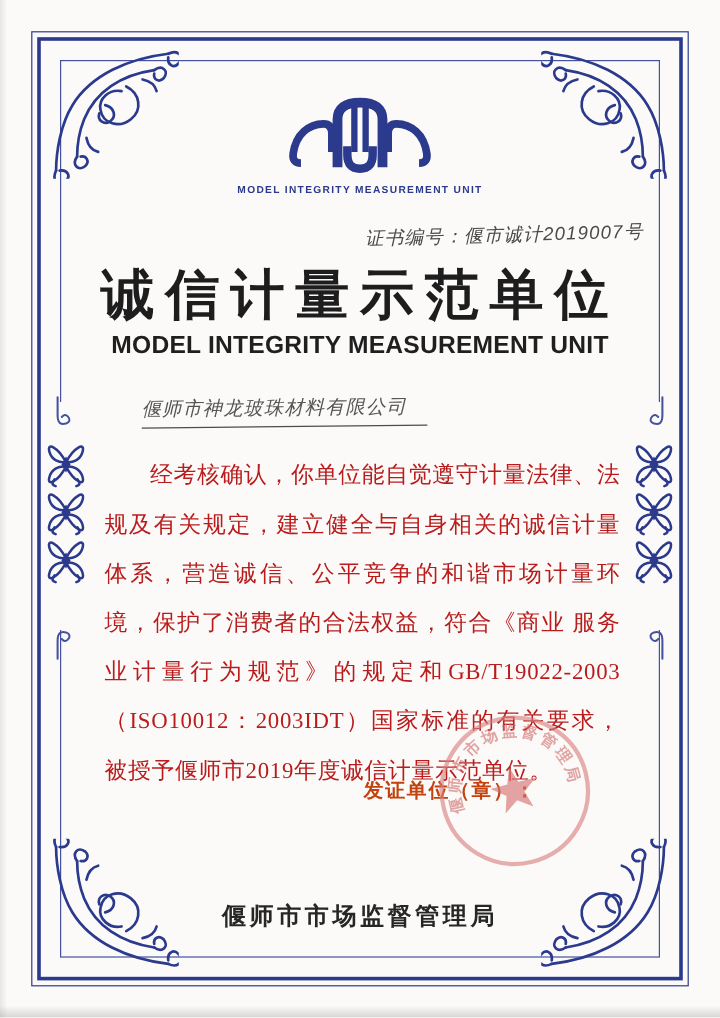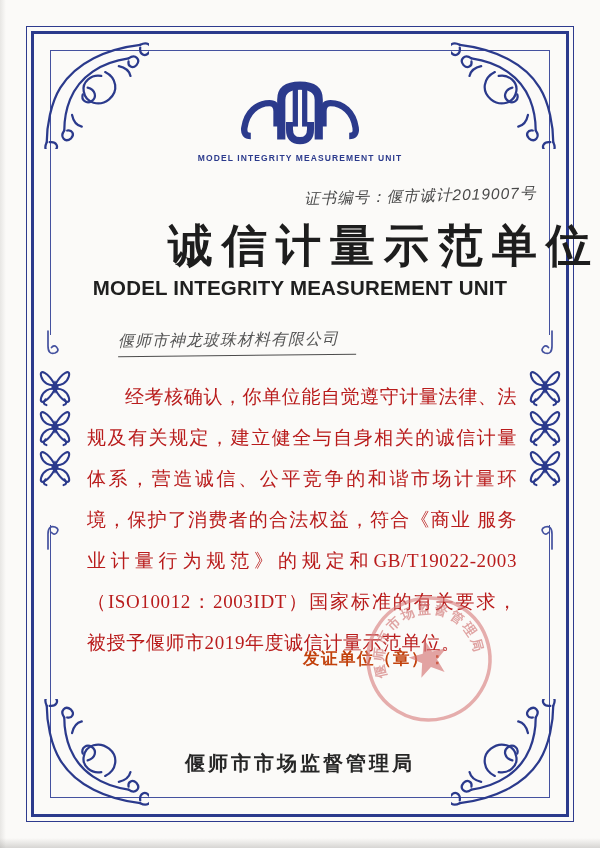--- a/index.html
+++ b/index.html
@@ -49,21 +49,21 @@
   .logo-caption{
     margin-top:3px;font-size:8.5px;font-weight:bold;color:#2b3a8c;
     letter-spacing:1.1px;
   }
   .cert-no{
     position:absolute;top:186px;right:64px;
     font-size:15.5px;color:#4a4a4a;font-style:italic;
     transform:rotate(-1.5deg);letter-spacing:1px;
   }
   .title-cn{
-    position:absolute;left:0;right:0;top:216px;text-align:right;
+    position:absolute;left:0;right:0;top:216px;text-align:center;
     font-family:"Liberation Serif", serif;font-weight:900;
     font-size:45px;letter-spacing:9px;color:#1d1d1d;
   }
   .title-en{
     position:absolute;left:0;right:0;top:276px;text-align:center;
     font-size:20.5px;font-weight:bold;color:#1f1f1f;letter-spacing:0.2px;
   }
   .company{
     position:absolute;left:118px;top:330px;width:238px;
     font-size:16px;color:#555;font-style:italic;

